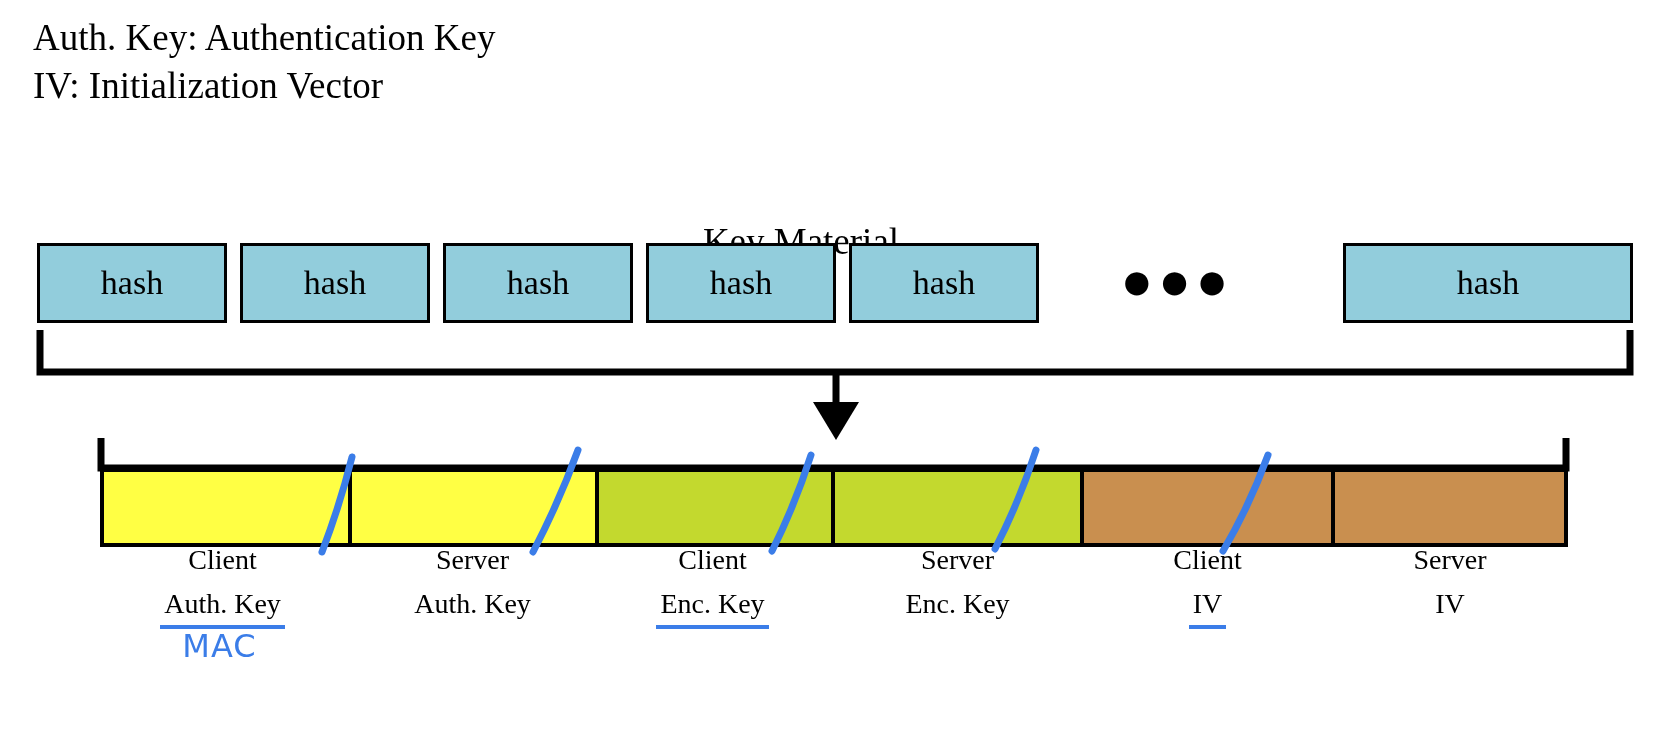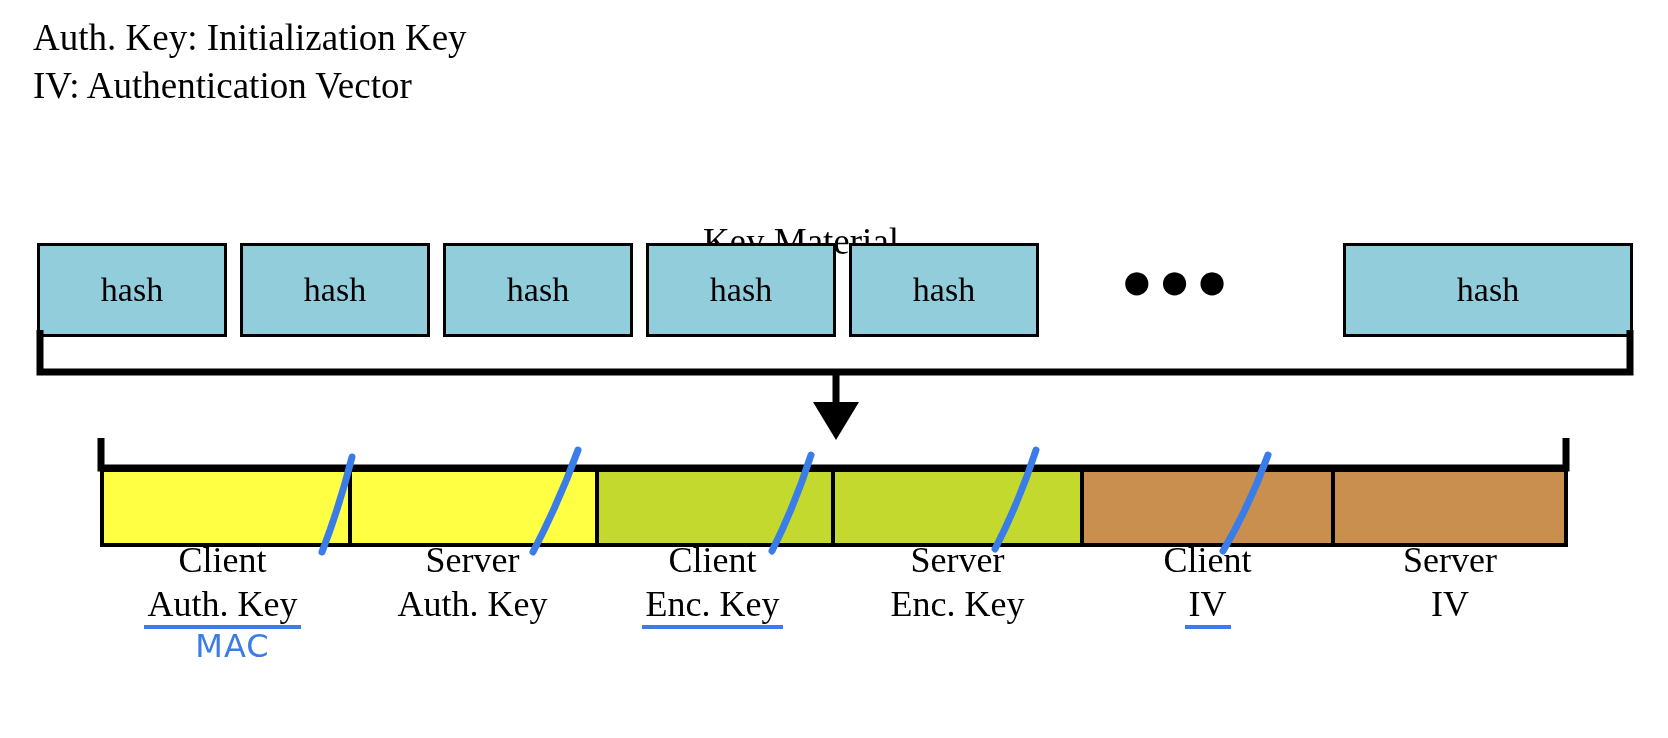--- a/index.html
+++ b/index.html
@@ -50,21 +50,21 @@
   .hash-row {
     position: absolute;
     left: 37px;
     top: 243px;
     height: 75px;
     width: 1596px;
   }
   .hash-box {
     position: absolute;
     top: 0;
-    height: 94px;
+    height: 80px;
     box-sizing: border-box;
     background: #92cddc;
     border: 3px solid #000000;
     display: flex;
     align-items: center;
     justify-content: center;
     font-size: 34px;
     color: #000000;
   }
   .ellipsis {
@@ -88,21 +88,21 @@
     top: 0;
     width: 1668px;
     height: 738px;
     pointer-events: none;
   }
 
   
   .seg-label {
     position: absolute;
     text-align: center;
-    font-size: 36px;
+    font-size: 28px;
     line-height: 44px;
     color: #000000;
   }
   .seg-label .l1 { display: block; }
   .seg-label .l2 { display: inline-block; position: relative; text-align: center; }
   .seg-label.ul .l2::after {
     content: "";
     position: absolute;
     left: -4px;
     right: -4px;
@@ -119,22 +119,22 @@
     text-align: center;
     letter-spacing: 1px;
   }
 </style>
 </head>
 <body>
 
 <div id="page">
 
   <div class="legend">
-    <div class="legend-line">Auth. Key: Initialization Key</div>
-    <div class="legend-line">IV: Authentication Vector</div>
+    <div class="legend-line">Auth. Key: Authentication Key</div>
+    <div class="legend-line">IV: Initialization Vector</div>
   </div>
 
   <div class="km-title">
     <span>Key Material</span>
   </div>
 
   <div class="hash-row">
     <div class="hash-box" style="left: 0px; width: 190px; background: rgb(146, 205, 220); border-color: rgb(0, 0, 0);">hash</div>
     <div class="hash-box" style="left: 203px; width: 190px; background: rgb(146, 205, 220); border-color: rgb(0, 0, 0);">hash</div>
     <div class="hash-box" style="left: 406px; width: 190px; background: rgb(146, 205, 220); border-color: rgb(0, 0, 0);">hash</div>
@@ -177,21 +177,21 @@
       <path d="M 811 455 Q 795 505 772 551"></path>
       <path d="M 1036 450 Q 1020 500 995 549"></path>
       <path d="M 1268 455 Q 1250 505 1223 551"></path>
     </g>
   </svg>
 
   <div class="seg-label ul" style="left:95px;top:538px;width:255px;">
     <span class="l1">Client</span>
     <span class="l2">Auth. Key</span>
   </div>
-  <div class="mac-note" style="left:105px;top:628px;width:255px;">MAC</div>
+  <div class="mac-note" style="left:92px;top:628px;width:255px;">MAC</div>
 
   <div class="seg-label" style="left:345px;top:538px;width:255px;">
     <span class="l1">Server</span>
     <span class="l2">Auth. Key</span>
   </div>
 
   <div class="seg-label ul" style="left:590px;top:538px;width:245px;">
     <span class="l1">Client</span>
     <span class="l2">Enc. Key</span>
   </div>

